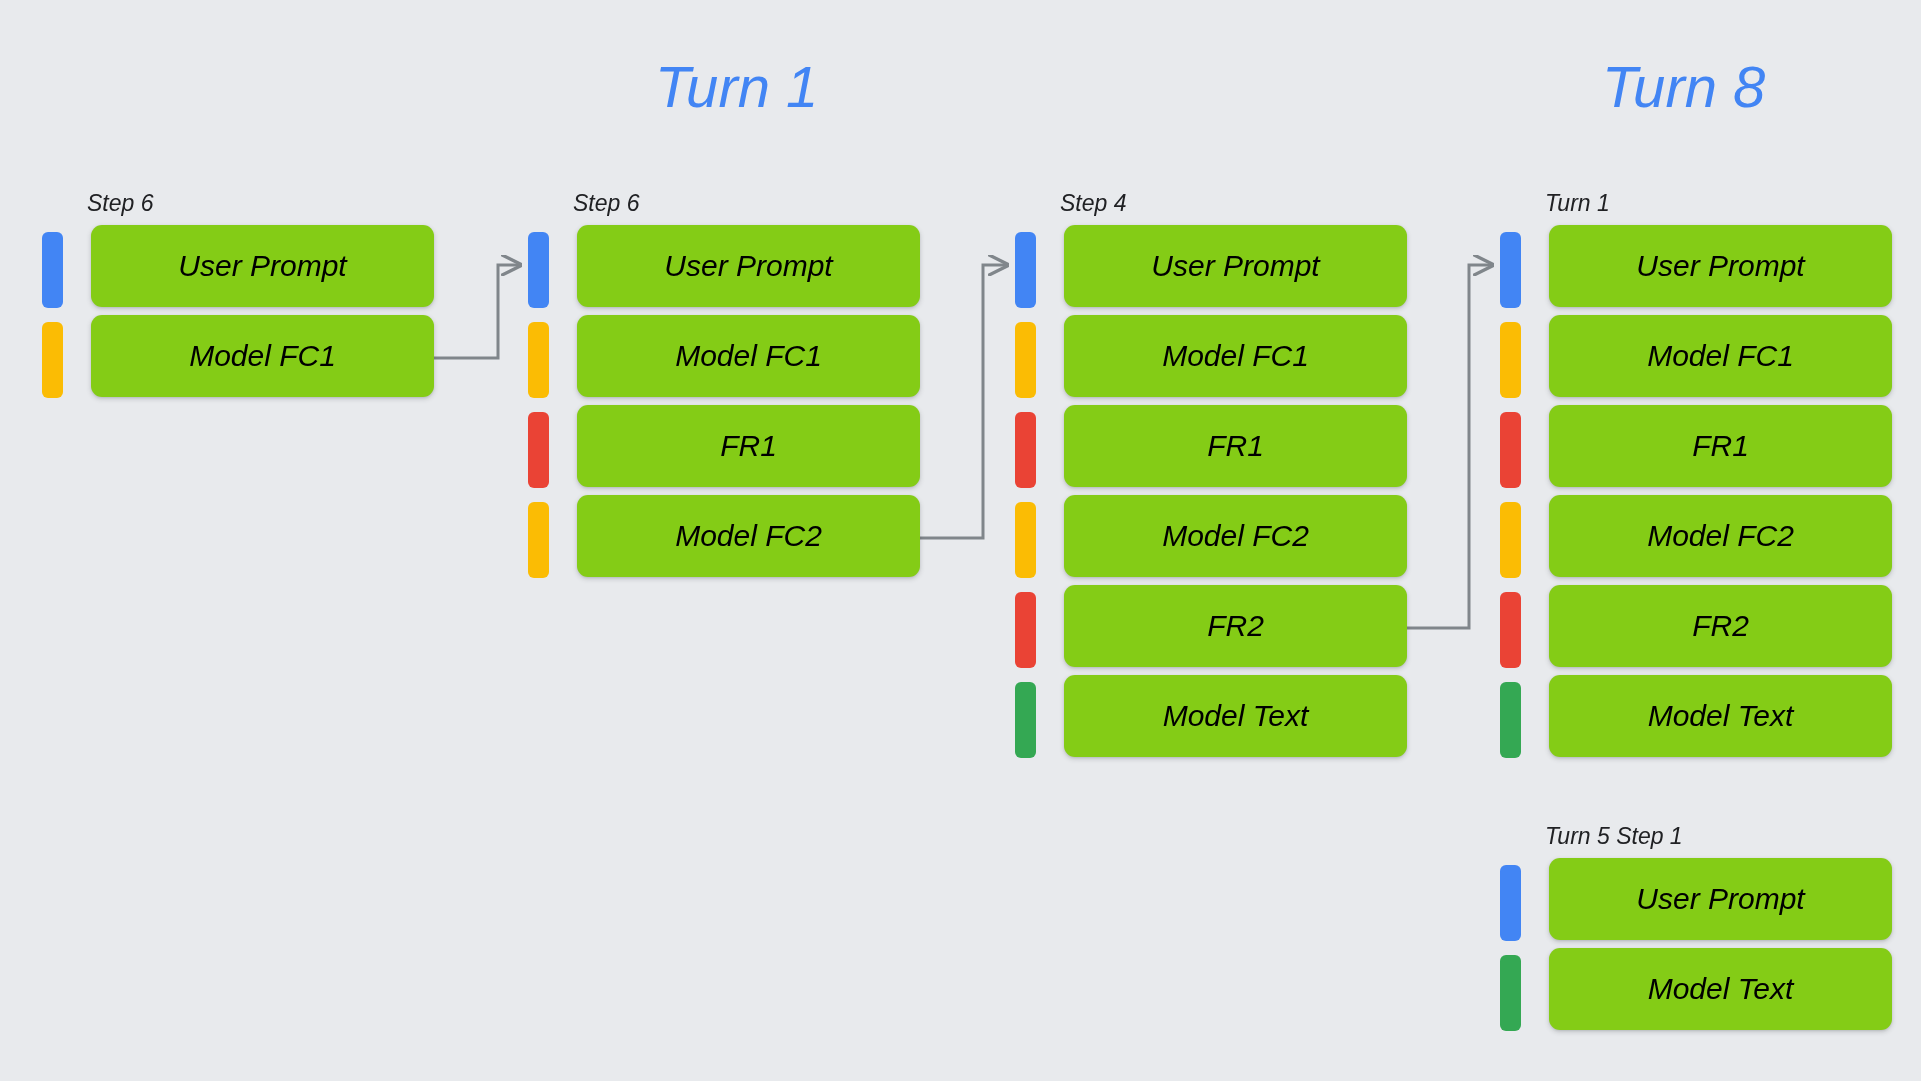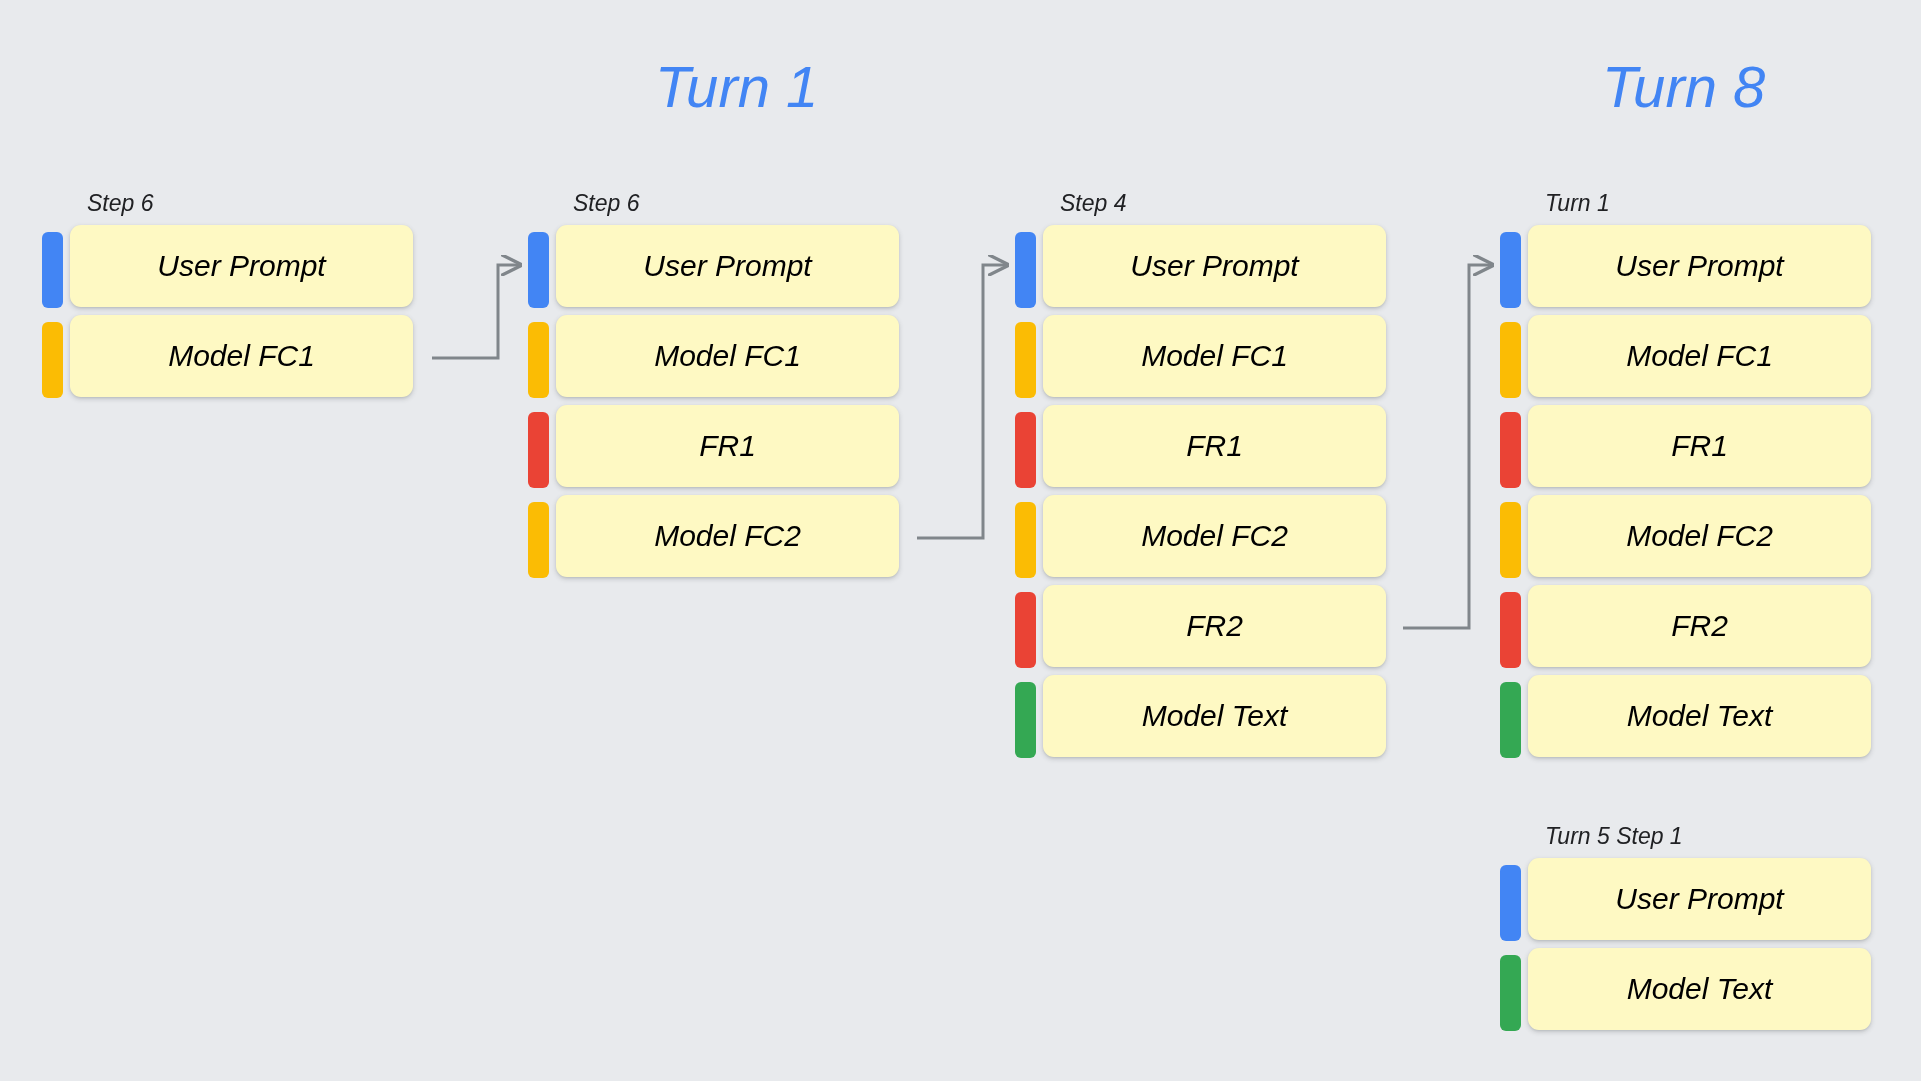--- a/index.html
+++ b/index.html
@@ -64,25 +64,25 @@
     height: 76px;
     border-radius: 6px;
   }
   .bar.blue   { background: #4285F4; }
   .bar.yellow { background: #FBBC04; }
   .bar.red    { background: #EA4335; }
   .bar.green  { background: #34A853; }
 
   .card {
     position: absolute;
-    left: 28px;
+    left: 49px;
     top: 0px;
     width: 343px;
     height: 82px;
-    background: #fef9c3;
+    background: #84cc16;
     border-radius: 11px;
     box-shadow: 0 2px 5px rgba(60,64,67,0.22), 0 1px 2px rgba(60,64,67,0.10);
     display: flex;
     align-items: center;
     justify-content: center;
   }
   .card-label {
     font-size: 30px;
     color: #000000;
     white-space: nowrap;

